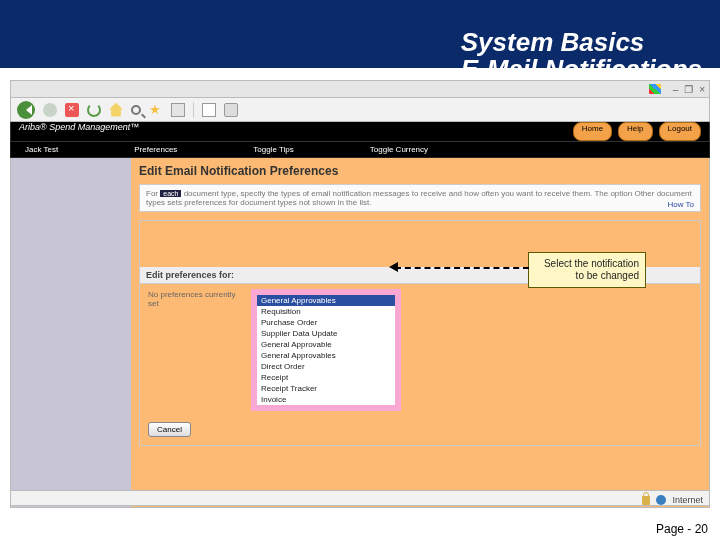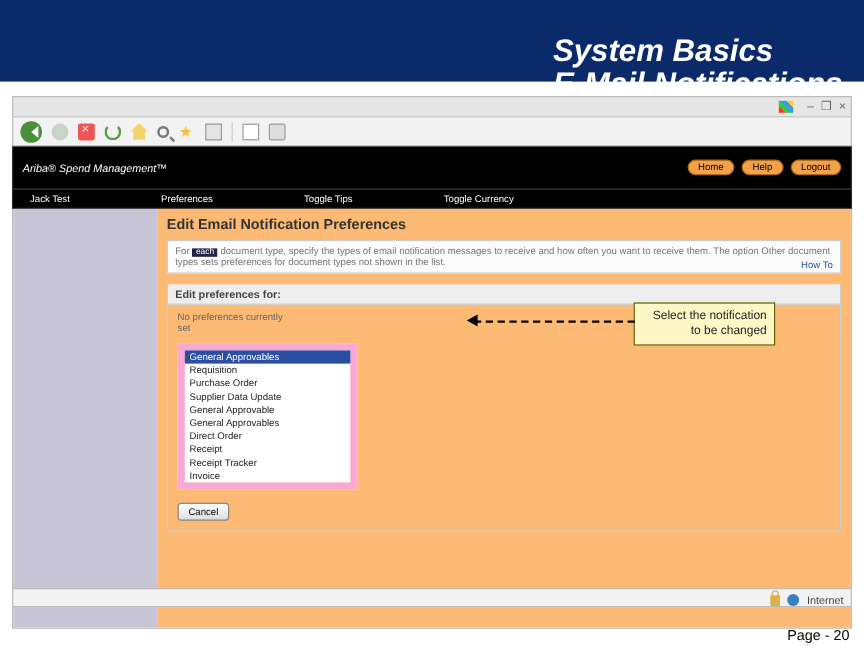--- a/index.html
+++ b/index.html
@@ -28,41 +28,41 @@
   .ico.home { background:#f5d36b; clip-path:polygon(50% 0,100% 50%,85% 50%,85% 100%,15% 100%,15% 50%,0 50%); }
   .ico.search{ border:2px solid #777; border-radius:50%; width:10px; height:10px; position:relative;}
   .ico.search:after{content:"";position:absolute;width:5px;height:2px;background:#777;left:8px;top:8px;transform:rotate(45deg);}
   .ico.star{ color:#f5c040; font-size:13px; line-height:14px;}
   .ico.hist{ background:#e4e4e4; border:1px solid #999; }
   .toolbar .sep { width:1px; height:16px; background:#ccc; }
   .ico.mail{ background:#fff; border:1px solid #999; }
   .ico.print{ background:#ddd; border:1px solid #999; border-radius:2px;}
 
   
-  .ariba-bar { height:36px; background:#000; color:#fff; font-size:9px; display:flex; align-items:center; justify-content:space-between; padding:0 8px; border:1px solid #333; border-top:none;}
+  .ariba-bar { height:20px; background:#000; color:#fff; font-size:9px; display:flex; justify-content:space-between; padding:0 8px; border:1px solid #333; border-top:none;}
   .ariba-bar .brand { font-style:italic; }
   .ariba-bar .right-btns { display:flex; gap:6px; }
   .pill { background:#f4a24a; color:#000; font-size:8px; padding:1px 8px; border-radius:8px; border:1px solid #b06a10;}
 
   
   .menubar { height:16px; background:#000; color:#fff; font-size:8px; display:flex; align-items:center; gap:76px; padding:0 14px; border:1px solid #222; border-top:none;}
   .menubar span { white-space:nowrap; }
 
   
   .app-body { display:flex; height:350px; border:1px solid #bbb; border-top:none;}
   .side { width:120px; background:#c7c5d6; }
   .main { flex:1; background:#fdba74; padding:6px 8px; position:relative;}
   .page-head { font-size:12px; font-weight:bold; color:#333; margin-bottom:6px;}
   .instr-box { border:1px solid #ccc; padding:4px 6px; background:#fbfbfb; font-size:8px; color:#777; margin-bottom:8px; position:relative;}
   .instr-box .eachword { background:#224; color:#fff; padding:0 3px; font-size:7px;}
   .howto { position:absolute; right:6px; bottom:2px; color:#2a4ea2; font-size:8px;}
 
   .pref-block { border:1px solid #ccc; position:relative; }
-  .pref-head { background:#eee; font-size:9px; font-weight:bold; color:#444; padding:3px 6px; border-bottom:1px solid #ccc;}
-  .pref-row { display:flex; align-items:flex-start; gap:8px; padding:5px 8px; font-size:8px; color:#666;flex-direction:column;}
+  .pref-head { background:#eee; font-size:9px; font-weight:bold; color:#444; padding:3px 6px; border-bottom:1px solid #ccc;margin-top:46px;}
+  .pref-row { display:flex; align-items:flex-start; gap:8px; padding:5px 8px; font-size:8px; color:#666;}
   .pref-row .lbl { width:95px; padding-top:1px;}
   .dropdown { width:150px; background:#fff; border:6px solid #f9a8d4; font-size:8px; color:#222; position:relative;}
   .dropdown .sel { padding:1px 4px; background:#2a4ea2; color:#fff;}
   .dropdown .opt { padding:1px 4px; }
   .cancel-btn { margin:6px 8px 8px; display:inline-block; font-size:8px; padding:2px 8px; border:1px solid #888; border-radius:3px; background:linear-gradient(#fff,#ddd);}
 
   
   .callout { position:absolute; left:528px; top:252px; width:118px; background:#fff8c6; border:1px solid #5a5a00; padding:5px 6px; font-size:10px; color:#222; line-height:1.2; text-align:right; }
   .dashed { position:absolute; border-top:2px dashed #000; }
   .arrowhead { position:absolute; width:0; height:0; border:5px solid transparent; border-right:9px solid #000; }

